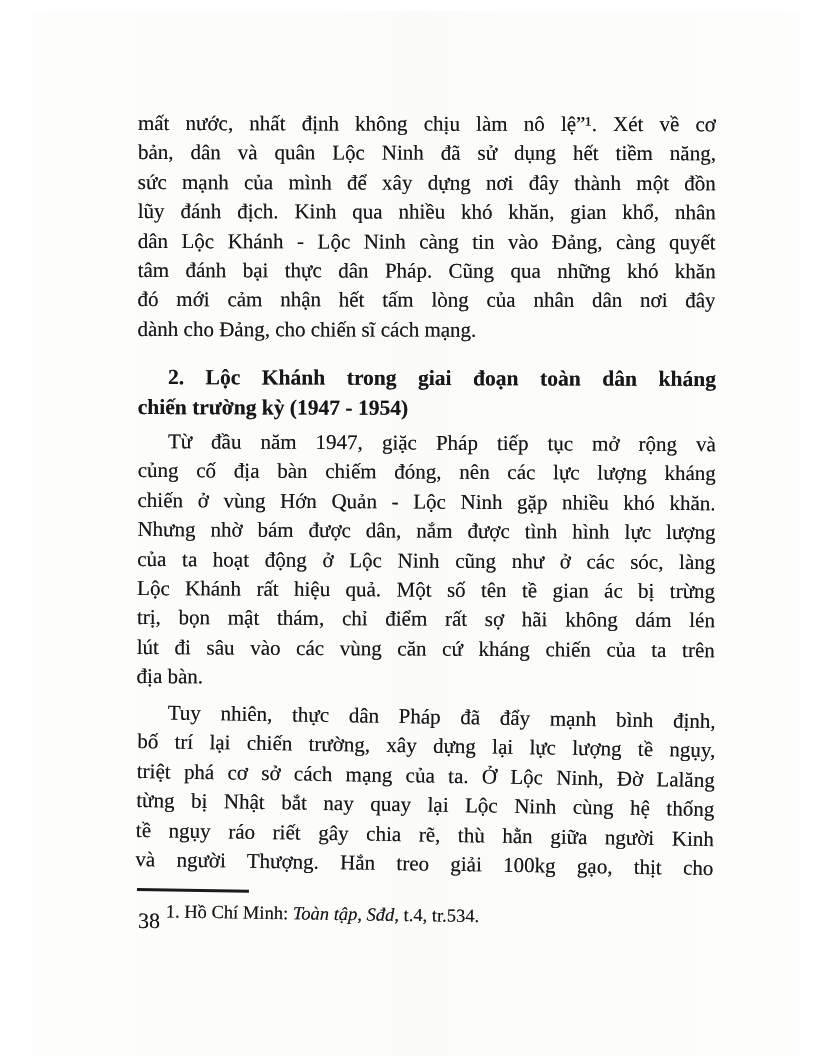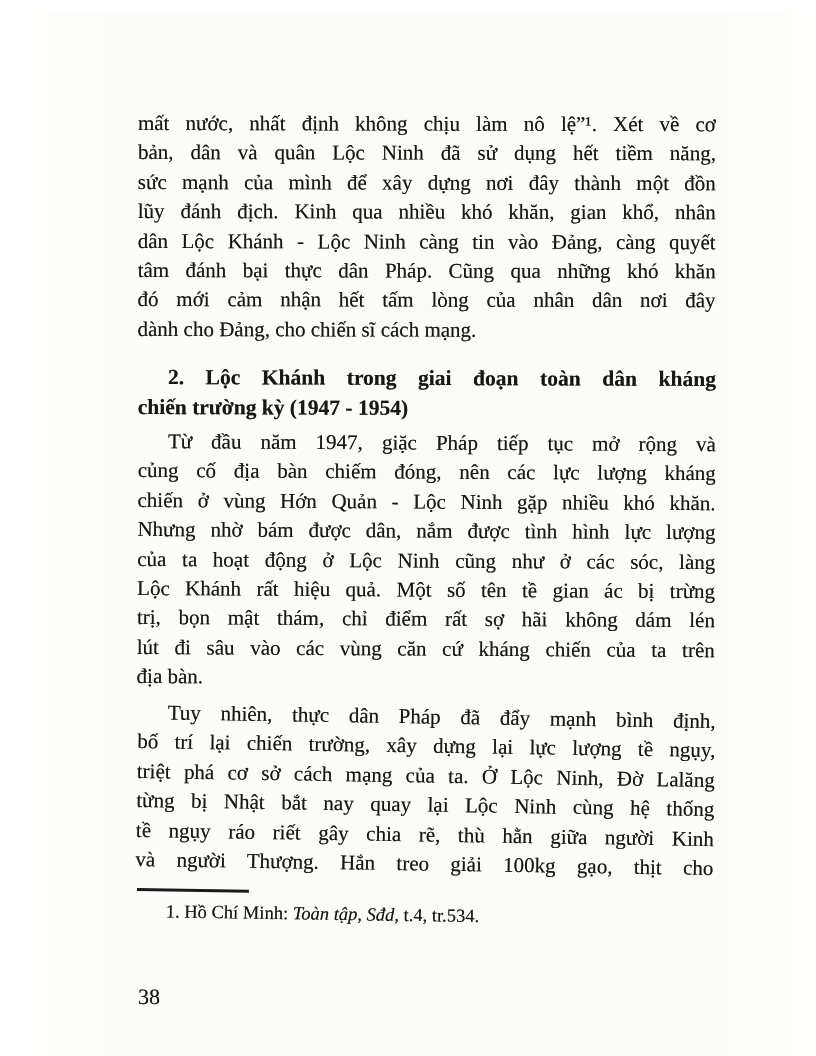--- a/index.html
+++ b/index.html
@@ -71,21 +71,21 @@
   }
   .footnote {
     top: 888px;
     font-size: 18.5px;
     line-height: 24px;
     text-indent: 28px;
     transform: rotate(0.85deg);
   }
   .footnote .it { font-style: italic; }
   .pageno {
-    top: 972px;
+    top: 896px;
     width: 80px;
     font-size: 22px;
     line-height: 28px;
     transform: rotate(0.3deg);
   }
 </style>
 </head>
 <body>
 
 <div class="sheet">

